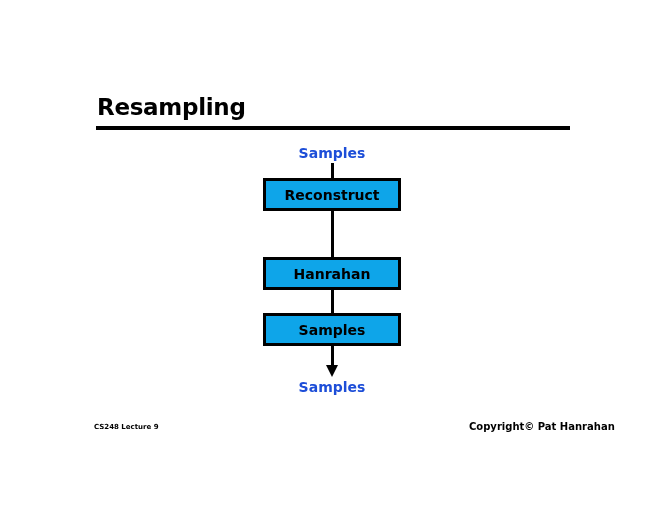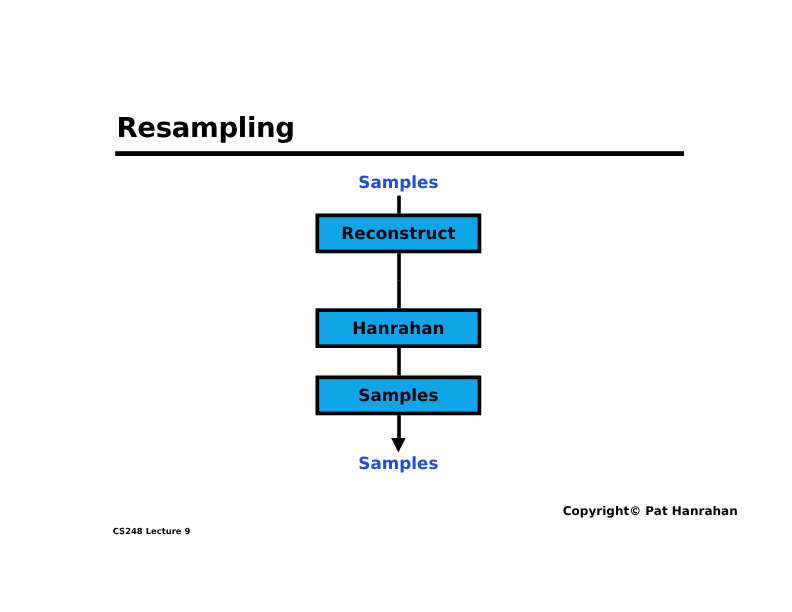--- a/index.html
+++ b/index.html
@@ -121,21 +121,20 @@
   
   .footer-left {
     position: absolute;
     left: 94px;
     top: 422px;
     font-size: 7px;
     font-weight: bold;
     line-height: 10px;
     white-space: nowrap;
     color: #000000;
-    margin-top: 16px;
   }
   .footer-right {
     position: absolute;
     left: 469px;
     top: 422px;
     font-size: 10px;
     font-weight: bold;
     line-height: 10px;
     white-space: nowrap;
     color: #000000;

